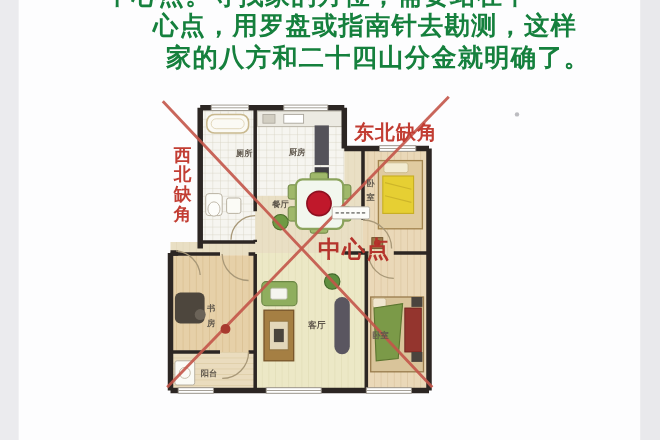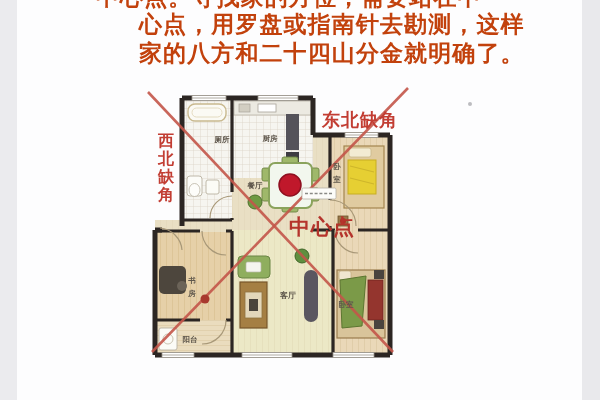--- a/index.html
+++ b/index.html
@@ -3,24 +3,24 @@
 <meta charset="utf-8">
 <style>
   html,body{margin:0;padding:0;}
   body{width:600px;height:400px;overflow:hidden;background:#fdfdfe;
        font-family:"DejaVu Sans","Liberation Sans",sans-serif;}
   .page{position:relative;width:600px;height:400px;overflow:hidden;background:#fdfdfe;}
   .edge{position:absolute;top:0;height:400px;background:#ebebee;}
   .edge.left{left:0;width:17px;}
   .edge.right{right:0;width:18px;background:#e9e9ec;}
   .para-line{position:absolute;white-space:nowrap;font-size:23px;font-weight:600;
-             letter-spacing:1.1px;line-height:1;color:#c2410c;}
+             letter-spacing:1.1px;line-height:1;color:#15803d;}
   .l1{left:96px;top:-14px;}
   .l2{left:139px;top:13px;}
-  .l3{left:139px;top:42px;}
+  .l3{left:151px;top:42px;}
   .plan{position:absolute;left:130px;top:80px;width:300px;height:290px;}
   .artifact-dot{position:absolute;left:468px;top:102px;width:4px;height:4px;
                 border-radius:50%;background:#bcbcc0;}
   svg text{font-family:"DejaVu Sans","Liberation Sans",sans-serif;}
   .room-label{fill:#5f574c;font-size:7.5px;font-weight:600;}
   .anno{font-weight:bold;}
 </style>
 </head>
 <body>
 

